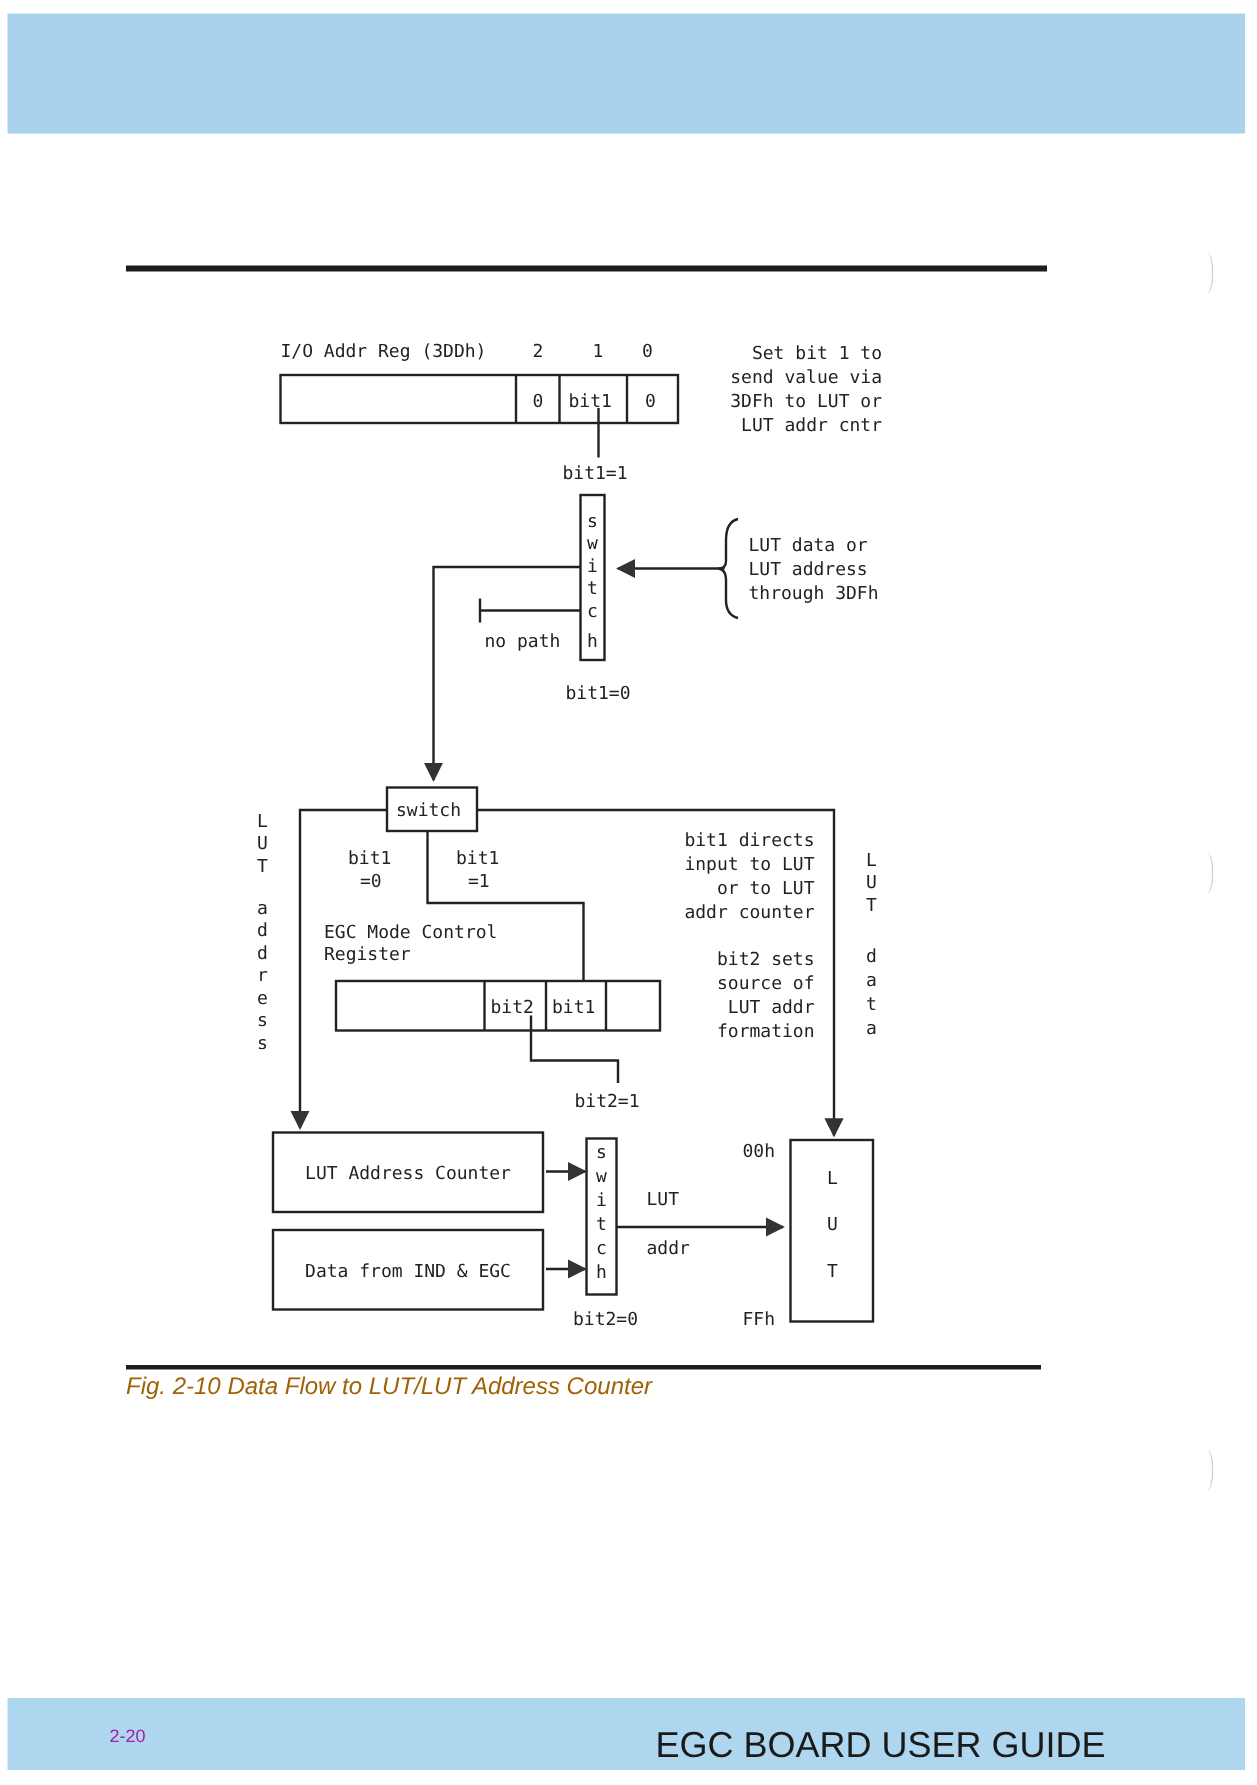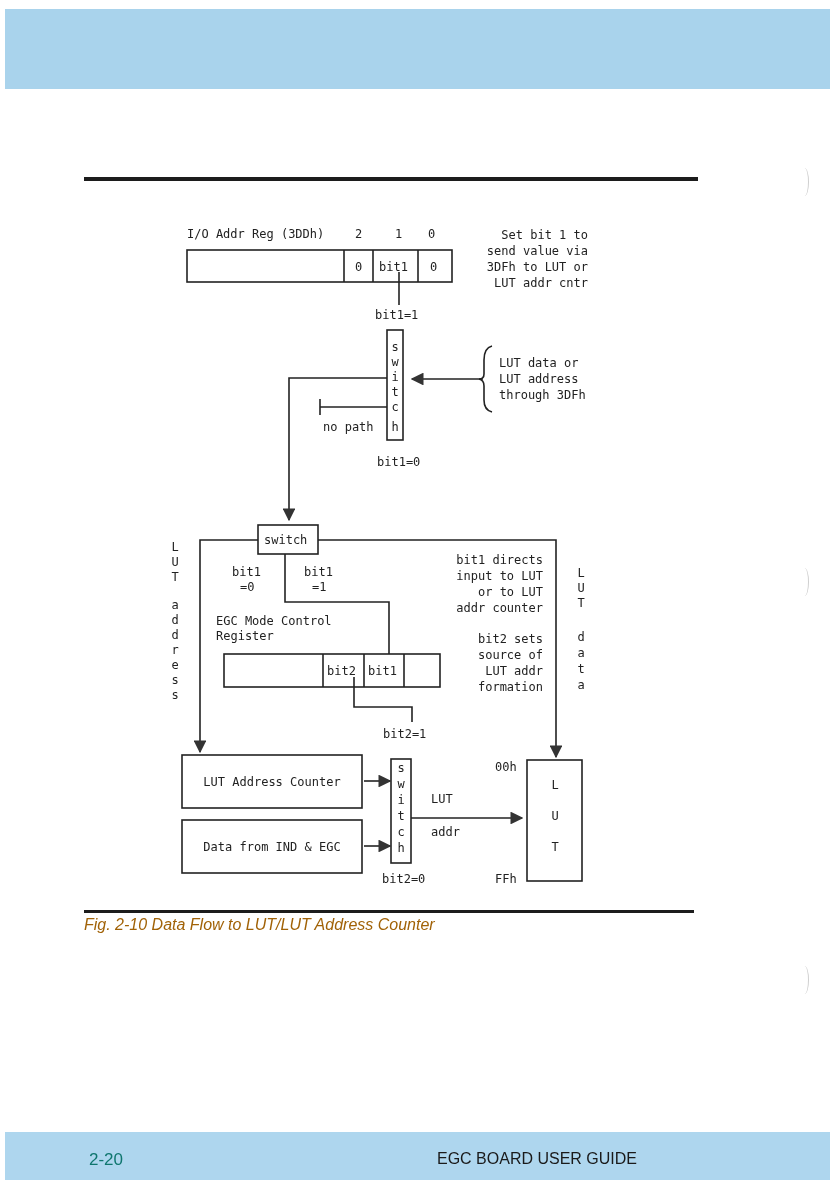--- a/index.html
+++ b/index.html
@@ -11,25 +11,25 @@
     .top-band {
       position: absolute; left: 5px; top: 9px; width: 825px; height: 80px;
       background: #a9d3ec;
     }
     .bottom-band {
       position: absolute; left: 5px; top: 1132px; width: 825px; height: 48px;
       background: #aed6ee;
     }
     .footer-page {
       position: absolute; left: 73px; top: 1150px;
-      font-family: "Liberation Sans", sans-serif; font-size: 17px; color: #0f766e; margin-left: 16px;
+      font-family: "Liberation Sans", sans-serif; font-size: 12px; color: #a21caf;
     }
     .footer-title {
       position: absolute; left: 437px; top: 1150px;
-      font-family: "Liberation Sans", sans-serif; font-size: 16px; color: #1a1a1a;
+      font-family: "Liberation Sans", sans-serif; font-size: 24px; color: #1a1a1a;
     }
     .rule-top {
       position: absolute; left: 84px; top: 177px; width: 614px; height: 4px; background: #1c1c1c;
     }
     .rule-bottom {
       position: absolute; left: 84px; top: 910px; width: 610px; height: 3px; background: #1c1c1c;
     }
     .caption {
       position: absolute; left: 84px; top: 916px;
       font-family: "Liberation Sans", sans-serif; font-style: italic; font-size: 16px; color: #a16207;

